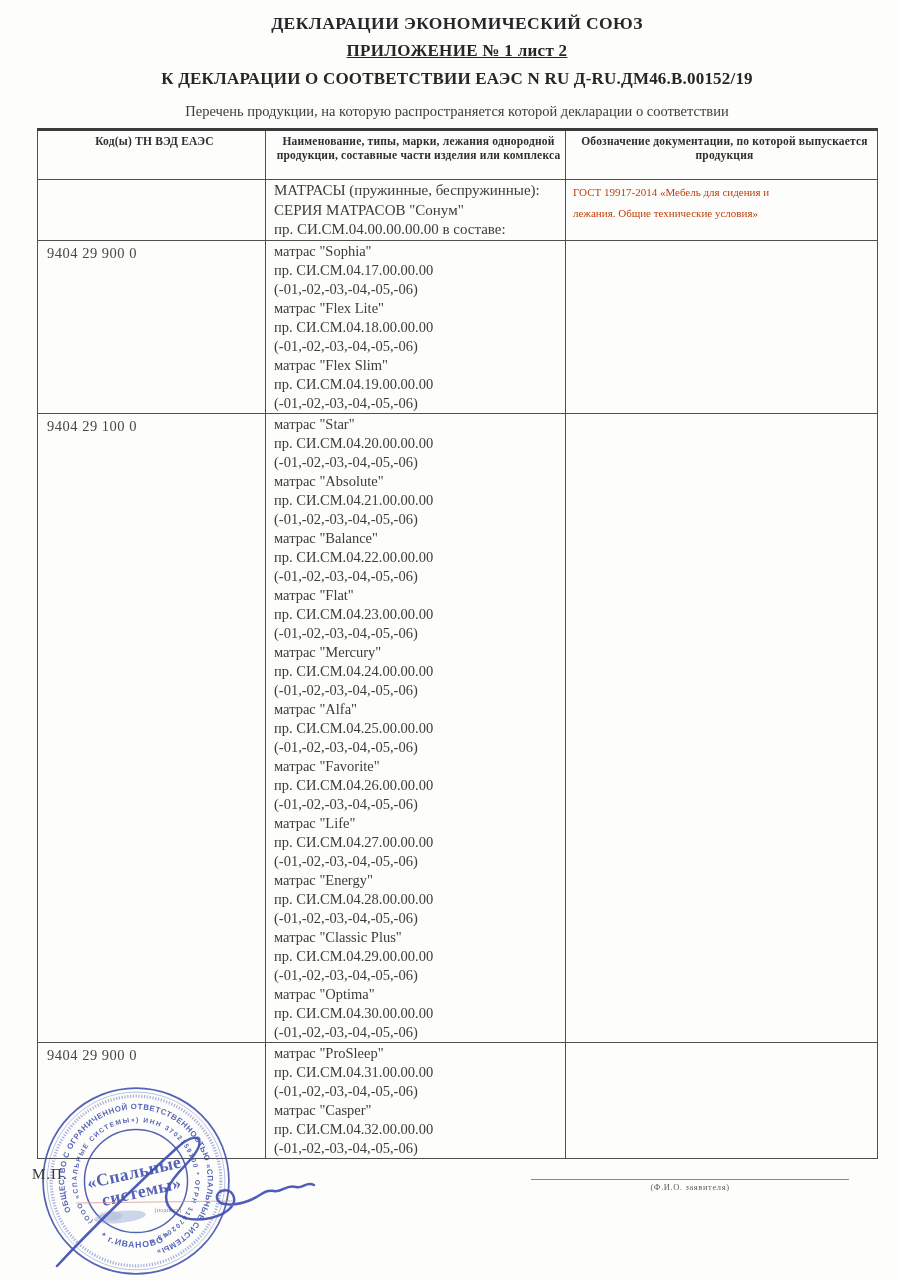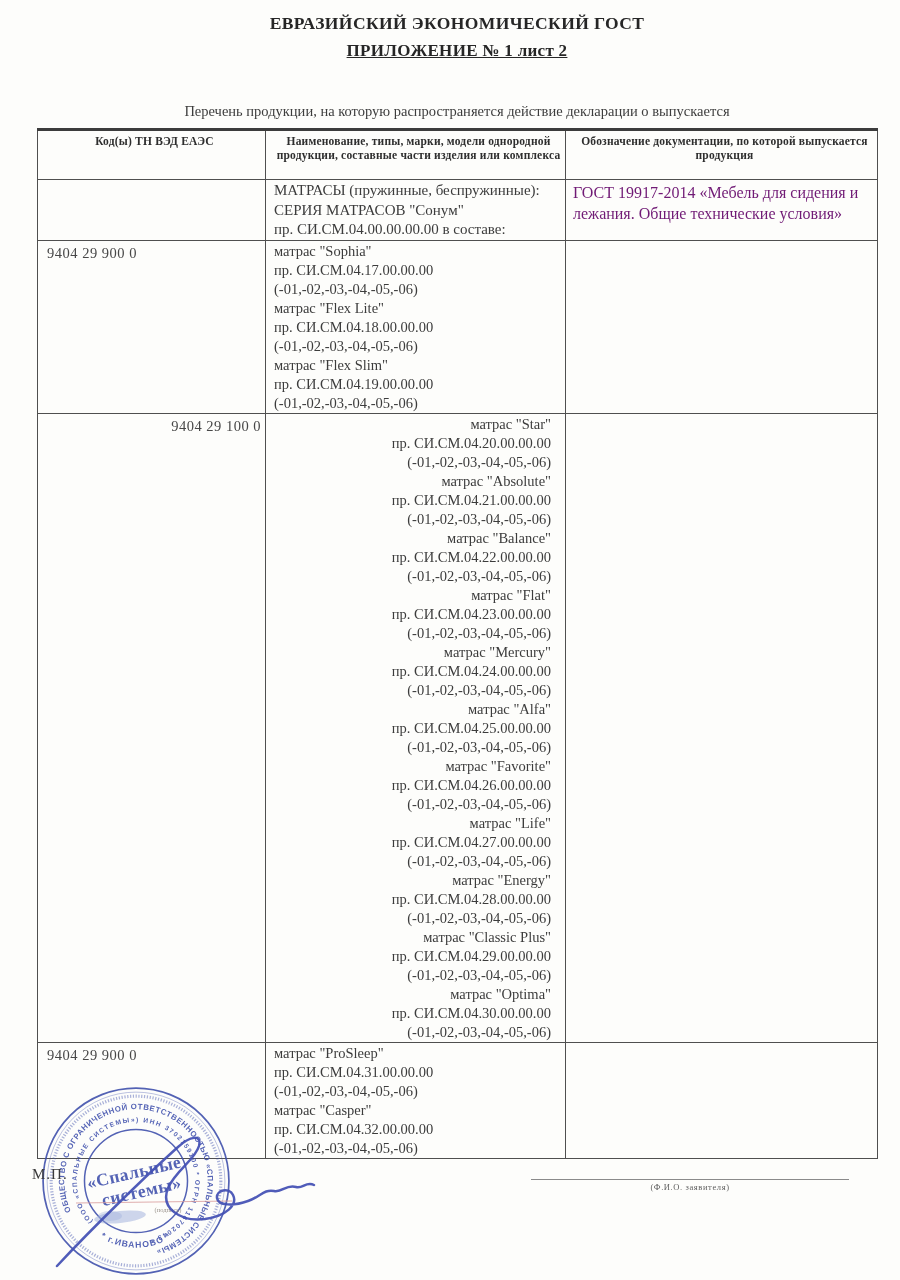--- a/index.html
+++ b/index.html
@@ -24,58 +24,59 @@
   table.products col.c1{width:228px;}
   table.products col.c2{width:300px;}
   table.products col.c3{width:312px;}
   table.products{border:1.6px solid #3c3c3c;border-top-width:3px;}
   table.products td,table.products th{
     border:1px solid #4f4f4f;vertical-align:top;overflow:hidden;
   }
   tr.hdr{height:50px;}
   tr.r0{height:59px;}
   tr.r1{height:173px;}
-  tr.r2{height:627px;text-align:right;}
+  tr.r2{height:627px;}
   tr.r3{height:114px;}
   th.hcell{
     font-size:11.5px;font-weight:bold;color:#2e2e2e;text-align:center;
     padding:4px 0 0 6px;line-height:13.5px;letter-spacing:.2px;
   }
   td.code{font-size:14.5px;color:#474747;padding:4px 4px 0 9px;letter-spacing:.5px;}
-  td.name{font-size:14.5px;color:#3c3c3c;padding:1px 14px 0 8px;line-height:19px;white-space:pre-line;}
-  td.doc{font-size:16px;color:#701a75;padding:2px 8px 0 7px;line-height:21px;white-space:pre-line;}
+  td.name{font-size:14.5px;color:#3c3c3c;padding:1px 0 0 8px;line-height:19px;white-space:pre-line;}
+  td.doc{font-size:11px;color:#c2410c;padding:2px 8px 0 7px;line-height:21px;white-space:pre-line;}
   tr.r0 td.name{line-height:19.5px;font-size:15px;}
   
   .mp{position:absolute;left:32px;top:1166px;font-size:15px;color:#3a3a3a;letter-spacing:1px;}
   .applicant{position:absolute;left:525px;top:1170px;width:330px;text-align:center;}
   .applicant .name{font-size:16px;color:#3c3c3c;letter-spacing:.3px;}
   .applicant .rule{margin:9px auto 0 auto;width:318px;border-top:1px solid #8a8a8a;}
   .applicant .cap{font-size:8.5px;color:#5f5f5f;margin-top:2px;letter-spacing:.6px;}
   .stamp-svg{position:absolute;left:35px;top:1080px;width:202px;height:202px;}
   .sig-svg{position:absolute;left:0;top:1060px;width:400px;height:220px;pointer-events:none;}
 </style>
 </head>
 <body>
 
 <div class="doc-head">
-  <div class="t1">ЕВРАЗИЙСКИЙ ЭКОНОМИЧЕСКИЙ ГОСТ</div>
+  <div class="t1">ДЕКЛАРАЦИИ ЭКОНОМИЧЕСКИЙ СОЮЗ</div>
   <div class="t2">ПРИЛОЖЕНИЕ № 1 лист 2</div>
+  <div class="t3">К ДЕКЛАРАЦИИ О СООТВЕТСТВИИ ЕАЭС N RU Д-RU.ДМ46.В.00152/19</div>
 </div>
-<div class="subtitle">Перечень продукции, на которую распространяется действие декларации о выпускается</div>
+<div class="subtitle">Перечень продукции, на которую распространяется которой декларации о соответствии</div>
 
 <table class="products">
   <colgroup>
       <col class="c1">
       <col class="c2">
       <col class="c3">
     </colgroup>
   <tbody>
       <tr class="hdr">
     <th class="hcell">Код(ы) ТН ВЭД ЕАЭС</th>
-    <th class="hcell">Наименование, типы, марки, модели однородной продукции, составные части изделия или комплекса</th>
+    <th class="hcell">Наименование, типы, марки, лежания однородной продукции, составные части изделия или комплекса</th>
     <th class="hcell">Обозначение документации, по которой выпускается продукция</th>
   </tr>
   <tr class="r0">
     <td class="code"></td>
     <td class="name">МАТРАСЫ (пружинные, беспружинные):
 СЕРИЯ МАТРАСОВ "Сонум"
 пр. СИ.СМ.04.00.00.00.00 в составе:</td>
     <td class="doc">ГОСТ 19917-2014 «Мебель для сидения и
 лежания. Общие технические условия»</td>
   </tr>

